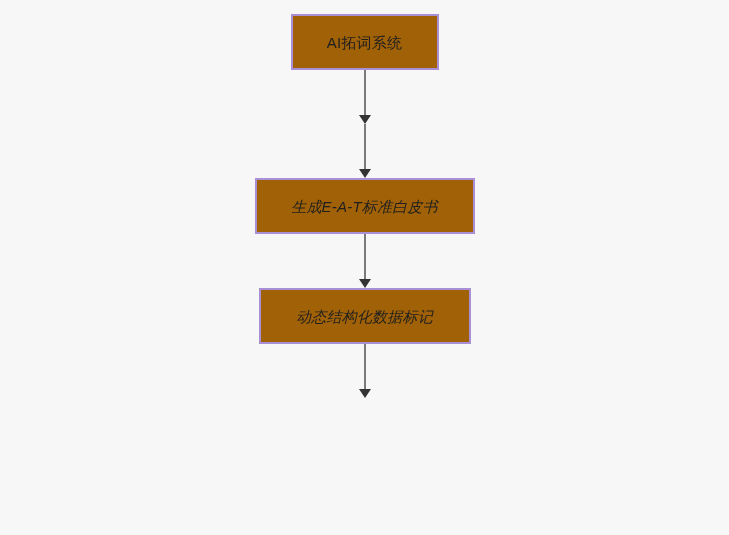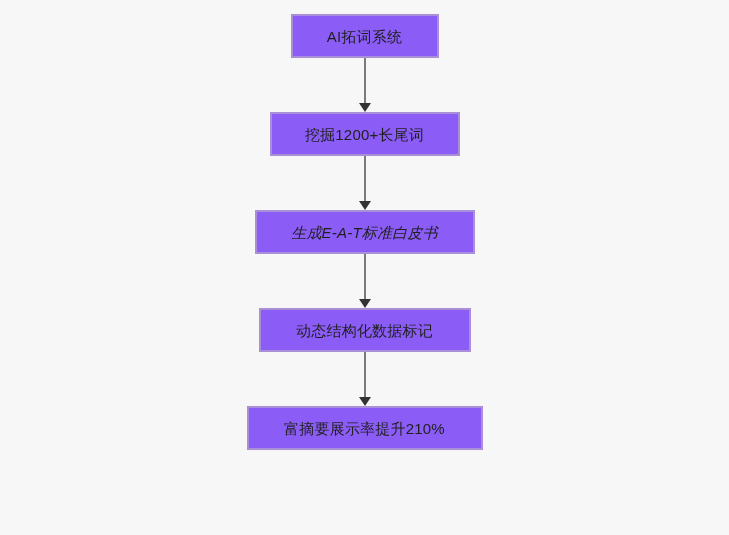--- a/index.html
+++ b/index.html
@@ -25,42 +25,42 @@
     left: 0;
     top: 0;
     width: 729px;
     display: flex;
     flex-direction: column;
     align-items: center;
   }
 
   .node {
     box-sizing: border-box;
-    height: 44px;
-    background: #8b5cf6;
+    height: 56px;
+    background: #a16207;
     border: 2px solid #a98fd6;
     display: flex;
     align-items: center;
     justify-content: center;
     color: #1f1f1f;
     font-size: 15px;
     line-height: 1;
     letter-spacing: 0.2px;
     white-space: nowrap;
   }
 
   .node-label {
     display: block;
   }
 
   
   .node.n1 { width: 148px; }
   .node.n2 { width: 190px; }
   .node.n3 { width: 220px; font-style: italic; }
-  .node.n4 { width: 212px; }
+  .node.n4 { width: 212px; font-style: italic; }
   .node.n5 { width: 236px; }
 
   .connector {
     position: relative;
     width: 14px;
     height: 54px;
     display: flex;
     justify-content: center;
   }
 
@@ -98,23 +98,20 @@
 
     <div class="node n1">
       <span class="node-label">AI拓词系统</span>
     </div>
 
     <div class="connector">
       <span class="stem"></span>
       <span class="head"></span>
     </div>
 
-    <div class="node n2">
-      <span class="node-label">挖掘1200+长尾词</span>
-    </div>
 
     <div class="connector">
       <span class="stem"></span>
       <span class="head"></span>
     </div>
 
     <div class="node n3">
       <span class="node-label">生成E-A-T标准白皮书</span>
     </div>
 
@@ -125,18 +122,15 @@
 
     <div class="node n4">
       <span class="node-label">动态结构化数据标记</span>
     </div>
 
     <div class="connector">
       <span class="stem"></span>
       <span class="head"></span>
     </div>
 
-    <div class="node n5">
-      <span class="node-label">富摘要展示率提升210%</span>
-    </div>
 
   </div>
 </div>
 
 </body></html>

